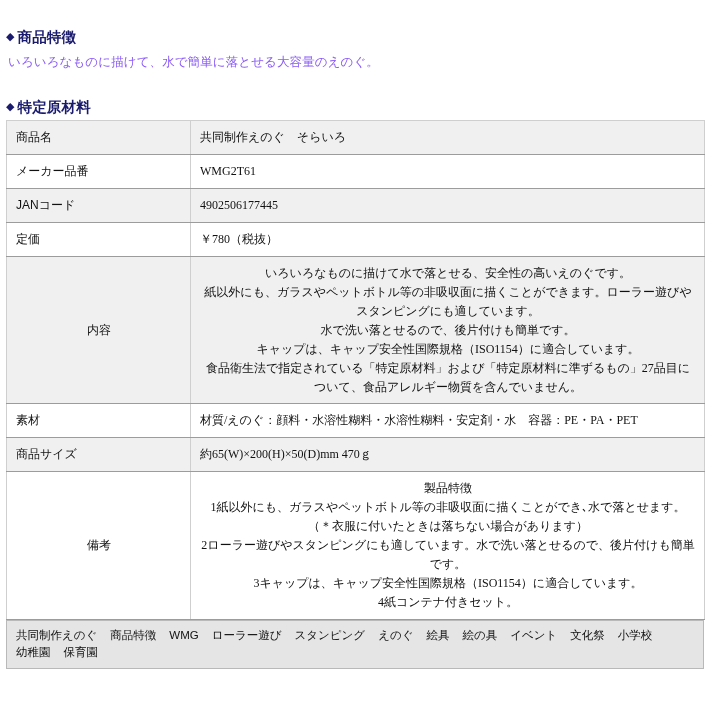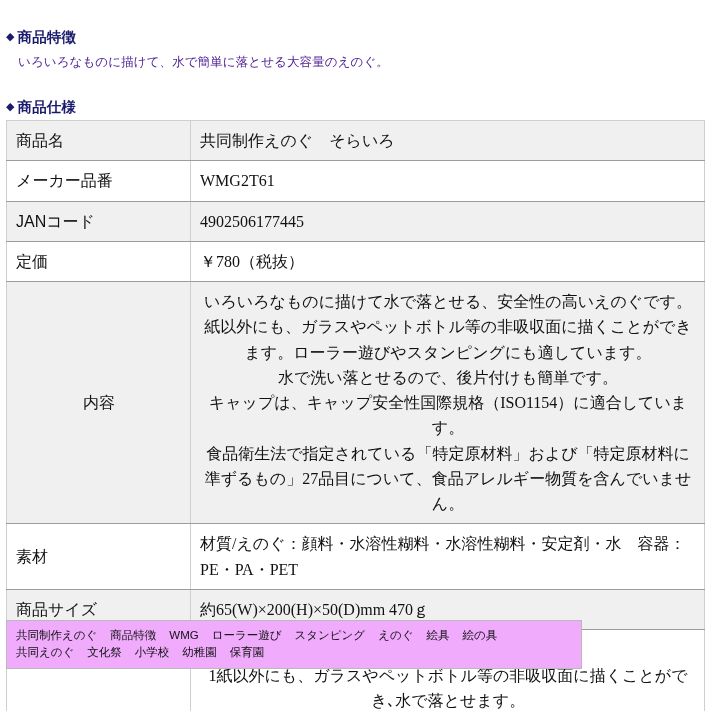--- a/index.html
+++ b/index.html
@@ -46,23 +46,22 @@
   #feature-heading-block {
     position: absolute;
     left: 6px;
     top: 30px;
   }
   #feature-text {
     position: absolute;
     left: 8px;
     top: 54px;
     font-size: 12.5px;
-    color: #4c1d95;
+    color: #8b5cf6;
     letter-spacing: 0.1px;
-    margin-left: 10px;
   }
 
   #spec-heading-block {
     position: absolute;
     left: 6px;
     top: 100px;
   }
 
   
   .spec-table-wrap {
@@ -77,21 +76,21 @@
     table-layout: fixed;
     border-top: 1px solid #9c9c9c;
     border-left: 1px solid #9c9c9c;
     border-right: 1px solid #9c9c9c;
     border-bottom: 1px solid #9c9c9c;
   }
   table.spec-table td {
     border: 1px solid #cfcfcf;
     border-bottom: 1px solid #9c9c9c;
     vertical-align: middle;
-    font-size: 16px;
+    font-size: 12px;
     color: #111111;
     padding: 7px 8px 7px 9px;
     line-height: 1.58;
   }
   td.spec-label {
     width: 166px;
     white-space: nowrap;
     border-right: 1px solid #9c9c9c;
     border-left: none;
   }
@@ -114,24 +113,24 @@
   .multiline {
     white-space: pre-line;
     line-height: 1.62;
   }
 
   
   .tag-bar {
     position: absolute;
     left: 6px;
     top: 620px;
-    width: 576px;
+    width: 698px;
     box-sizing: border-box;
     border: 1px solid #b9b9b9;
-    background: #f0abfc;
+    background: #e5e5e5;
     padding: 6px 8px 6px 9px;
     display: flex;
     flex-wrap: wrap;
     align-items: center;
     gap: 0;
   }
   .tag-item {
     font-size: 11.5px;
     color: #111111;
     margin-right: 13px;
@@ -150,21 +149,21 @@
 
   <div class="section-heading" id="feature-heading-block">
     <span class="heading-diamond">◆</span>
     <span class="heading-text">商品特徴</span>
   </div>
 
   <div id="feature-text">いろいろなものに描けて、水で簡単に落とせる大容量のえのぐ。</div>
 
   <div class="section-heading" id="spec-heading-block">
     <span class="heading-diamond">◆</span>
-    <span class="heading-text">商品仕様</span>
+    <span class="heading-text">特定原材料</span>
   </div>
 
   <div class="spec-table-wrap">
     <table class="spec-table">
       <tbody>
 
         <tr class="row-shaded">
           <td class="spec-label">商品名</td>
           <td class="spec-value">共同制作えのぐ　そらいろ</td>
         </tr>
@@ -219,20 +218,20 @@
 
   <div class="tag-bar">
     <span class="tag-item">共同制作えのぐ</span>
     <span class="tag-item">商品特徴</span>
     <span class="tag-item">WMG</span>
     <span class="tag-item">ローラー遊び</span>
     <span class="tag-item">スタンピング</span>
     <span class="tag-item">えのぐ</span>
     <span class="tag-item">絵具</span>
     <span class="tag-item">絵の具</span>
-    <span class="tag-item">共同えのぐ</span>
+    <span class="tag-item">イベント</span>
     <span class="tag-item">文化祭</span>
     <span class="tag-item">小学校</span>
     <span class="tag-item">幼稚園</span>
     <span class="tag-item">保育園</span>
   </div>
 
 </div>
 
 </body></html>

